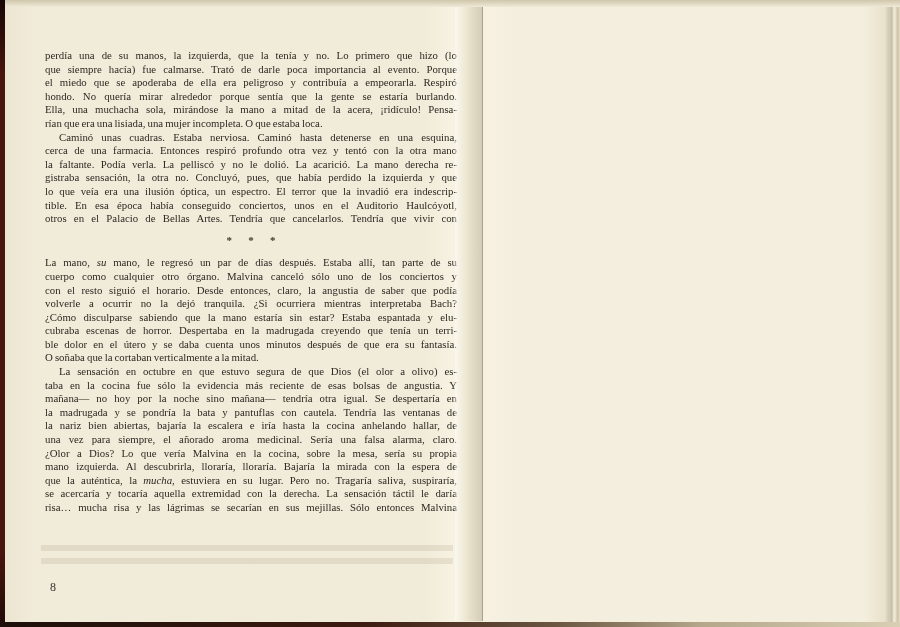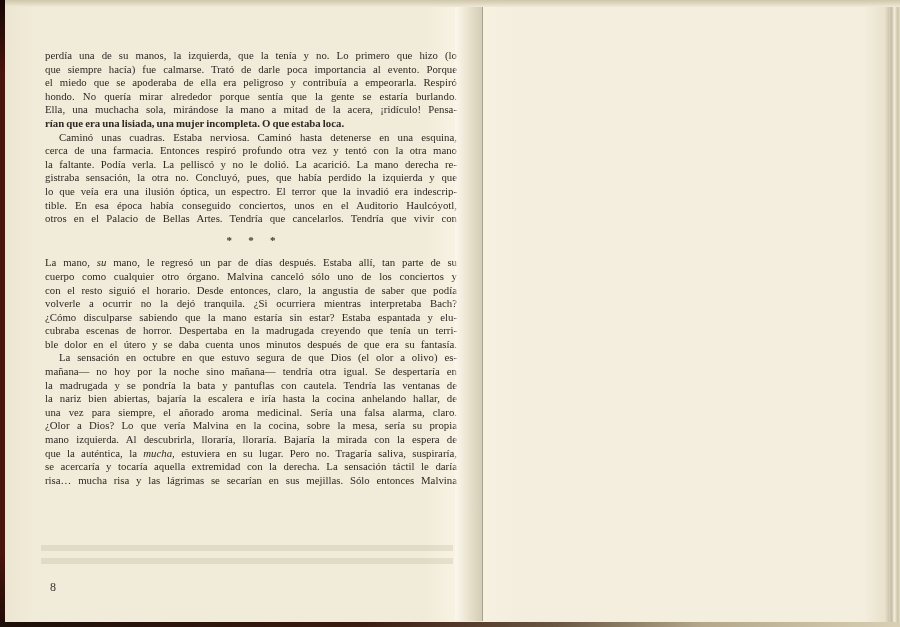--- a/index.html
+++ b/index.html
@@ -24,21 +24,21 @@
   .gutter-shade{position:absolute;left:455px;top:5px;width:27px;height:616px;
       background:linear-gradient(to right,rgba(255,255,255,.45),rgba(205,195,165,.18) 45%,rgba(125,115,92,.22));}
   .right-edge{position:absolute;right:0;top:3px;width:15px;height:621px;
       background:linear-gradient(to right,rgba(150,140,110,0),rgba(140,130,100,.42) 45%,rgba(244,238,220,.95) 62%,rgba(196,186,156,.85) 86%,rgba(230,222,198,.9));}
 
   
   .prose{position:absolute;left:40px;top:44px;width:412px;color:#2d2923;
       font-size:10.8px;line-height:13.6px;word-spacing:-0.6px;}
   .para{margin:0;}
   .pline{text-align:justify;text-align-last:justify;}
-  .pline.last{text-align-last:left;font-weight:bold;}
+  .pline.last{text-align-last:left;}
   .para.indent .pline:first-child{text-indent:14px;}
   .sep{text-align:center;text-align-last:center;font-weight:bold;font-size:11px;
       letter-spacing:7px;padding-left:7px;margin:8px 0 9px 0;color:#3a352c;}
 
   .page-num{position:absolute;font-size:12px;color:#3a362e;}
   .page-num.n8{left:45px;top:575px;}
 
   
   .ghost{position:absolute;filter:blur(0.7px);pointer-events:none;}
   .g-d{left:36px;top:540px;width:412px;height:26px;
@@ -70,23 +70,25 @@
         </div>
         <div class="sep">* * *</div>
         <div class="para">
           <div class="pline">La mano, <i>su</i> mano, le regresó un par de días después. Estaba allí, tan parte de su</div>
           <div class="pline">cuerpo como cualquier otro órgano. Malvina canceló sólo uno de los conciertos y</div>
           <div class="pline">con el resto siguió el horario. Desde entonces, claro, la angustia de saber que podía</div>
           <div class="pline">volverle a ocurrir no la dejó tranquila. ¿Si ocurriera mientras interpretaba Bach?</div>
           <div class="pline">¿Cómo disculparse sabiendo que la mano estaría sin estar? Estaba espantada y elu-</div>
           <div class="pline">cubraba escenas de horror. Despertaba en la madrugada creyendo que tenía un terri-</div>
           <div class="pline">ble dolor en el útero y se daba cuenta unos minutos después de que era su fantasía.</div>
+          <div class="pline last">O soñaba que la cortaban verticalmente a la mitad.</div>
         </div>
         <div class="para indent">
           <div class="pline">La sensación en octubre en que estuvo segura de que Dios (el olor a olivo) es-</div>
+          <div class="pline">taba en la cocina fue sólo la evidencia más reciente de esas bolsas de angustia. Y</div>
           <div class="pline">mañana— no hoy por la noche sino mañana— tendría otra igual. Se despertaría en</div>
           <div class="pline">la madrugada y se pondría la bata y pantuflas con cautela. Tendría las ventanas de</div>
           <div class="pline">la nariz bien abiertas, bajaría la escalera e iría hasta la cocina anhelando hallar, de</div>
           <div class="pline">una vez para siempre, el añorado aroma medicinal. Sería una falsa alarma, claro.</div>
           <div class="pline">¿Olor a Dios? Lo que vería Malvina en la cocina, sobre la mesa, sería su propia</div>
           <div class="pline">mano izquierda. Al descubrirla, lloraría, lloraría. Bajaría la mirada con la espera de</div>
           <div class="pline">que la auténtica, la <i>mucha</i>, estuviera en su lugar. Pero no. Tragaría saliva, suspiraría,</div>
           <div class="pline">se acercaría y tocaría aquella extremidad con la derecha. La sensación táctil le daría</div>
           <div class="pline">risa… mucha risa y las lágrimas se secarían en sus mejillas. Sólo entonces Malvina</div>
         </div>

